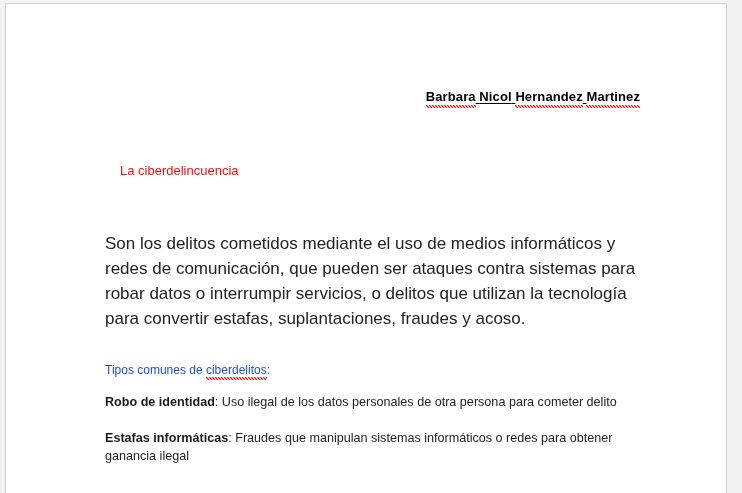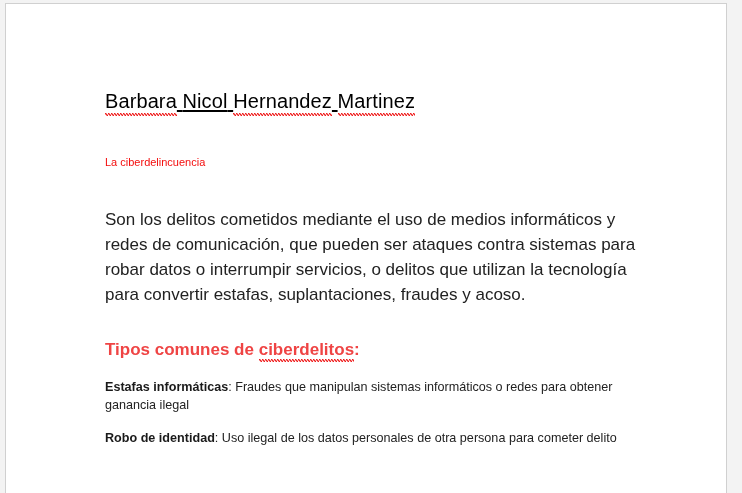--- a/index.html
+++ b/index.html
@@ -33,39 +33,39 @@
     position: absolute;
     left: 99px;
     top: 0;
     width: 535px;
   }
 
   
   .doc-title {
     margin: 0;
     padding: 0;
-    text-align: left;
-    font-size: 20px;
-    font-weight: normal;
+    text-align: right;
+    font-size: 13px;
+    font-weight: bold;
     color: #000000;
     letter-spacing: 0.1px;
     padding-top: 85px;
     line-height: 1.2;
   }
   .doc-title .u {
     text-decoration: underline;
     text-underline-offset: 2px;
   }
 
   
   .heading-red {
-    margin: 0;
+    margin: 15px;
     padding: 0;
     padding-top: 43px;
-    font-size: 11px;
+    font-size: 13px;
     font-weight: normal;
     color: #F40D0D;
     line-height: 1.25;
   }
 
   
   .body-para {
     margin: 0;
     padding: 0;
     padding-top: 38px;
@@ -73,23 +73,23 @@
     color: #222222;
     line-height: 1.47;
     text-align: left;
   }
 
   
   .heading-blue {
     margin: 0;
     padding: 0;
     padding-top: 31px;
-    font-size: 17px;
-    font-weight: bold;
-    color: #ef4444;
+    font-size: 12px;
+    font-weight: normal;
+    color: #1d4ed8;
     line-height: 1.25;
   }
 
   
   .def-para {
     margin: 0;
     padding: 0;
     padding-top: 18px;
     font-size: 12.6px;
     color: #222222;
@@ -141,18 +141,18 @@
   <div id="document-body">
 
     <h1 class="doc-title"><span class="u"><span class="sp title-sp">Barbara</span> <span>Nicol</span> <span class="sp title-sp">Hernandez</span> <span class="sp title-sp">Martinez</span></span></h1>
 
     <h2 class="heading-red">La ciberdelincuencia</h2>
 
     <p class="body-para">Son los delitos cometidos mediante el uso de medios informáticos y redes de comunicación, que pueden ser ataques contra sistemas para robar datos o interrumpir servicios, o delitos que utilizan la tecnología para convertir estafas, suplantaciones, fraudes y acoso.</p>
 
     <h2 class="heading-blue"><span>Tipos comunes de </span><span class="sp">ciberdelitos</span><span>:</span></h2>
 
+    <p class="def-para second"><span class="def-term">Robo de identidad</span><span>: </span><span>Uso ilegal de los datos personales de otra persona para cometer delito</span></p>
+
     <p class="def-para"><span class="def-term">Estafas informáticas</span><span>: </span><span>Fraudes que manipulan sistemas informáticos o redes para obtener ganancia ilegal</span></p>
-
-    <p class="def-para second"><span class="def-term">Robo de identidad</span><span>: </span><span>Uso ilegal de los datos personales de otra persona para cometer delito</span></p>
 
   </div>
 </div>
 
 </body></html>

